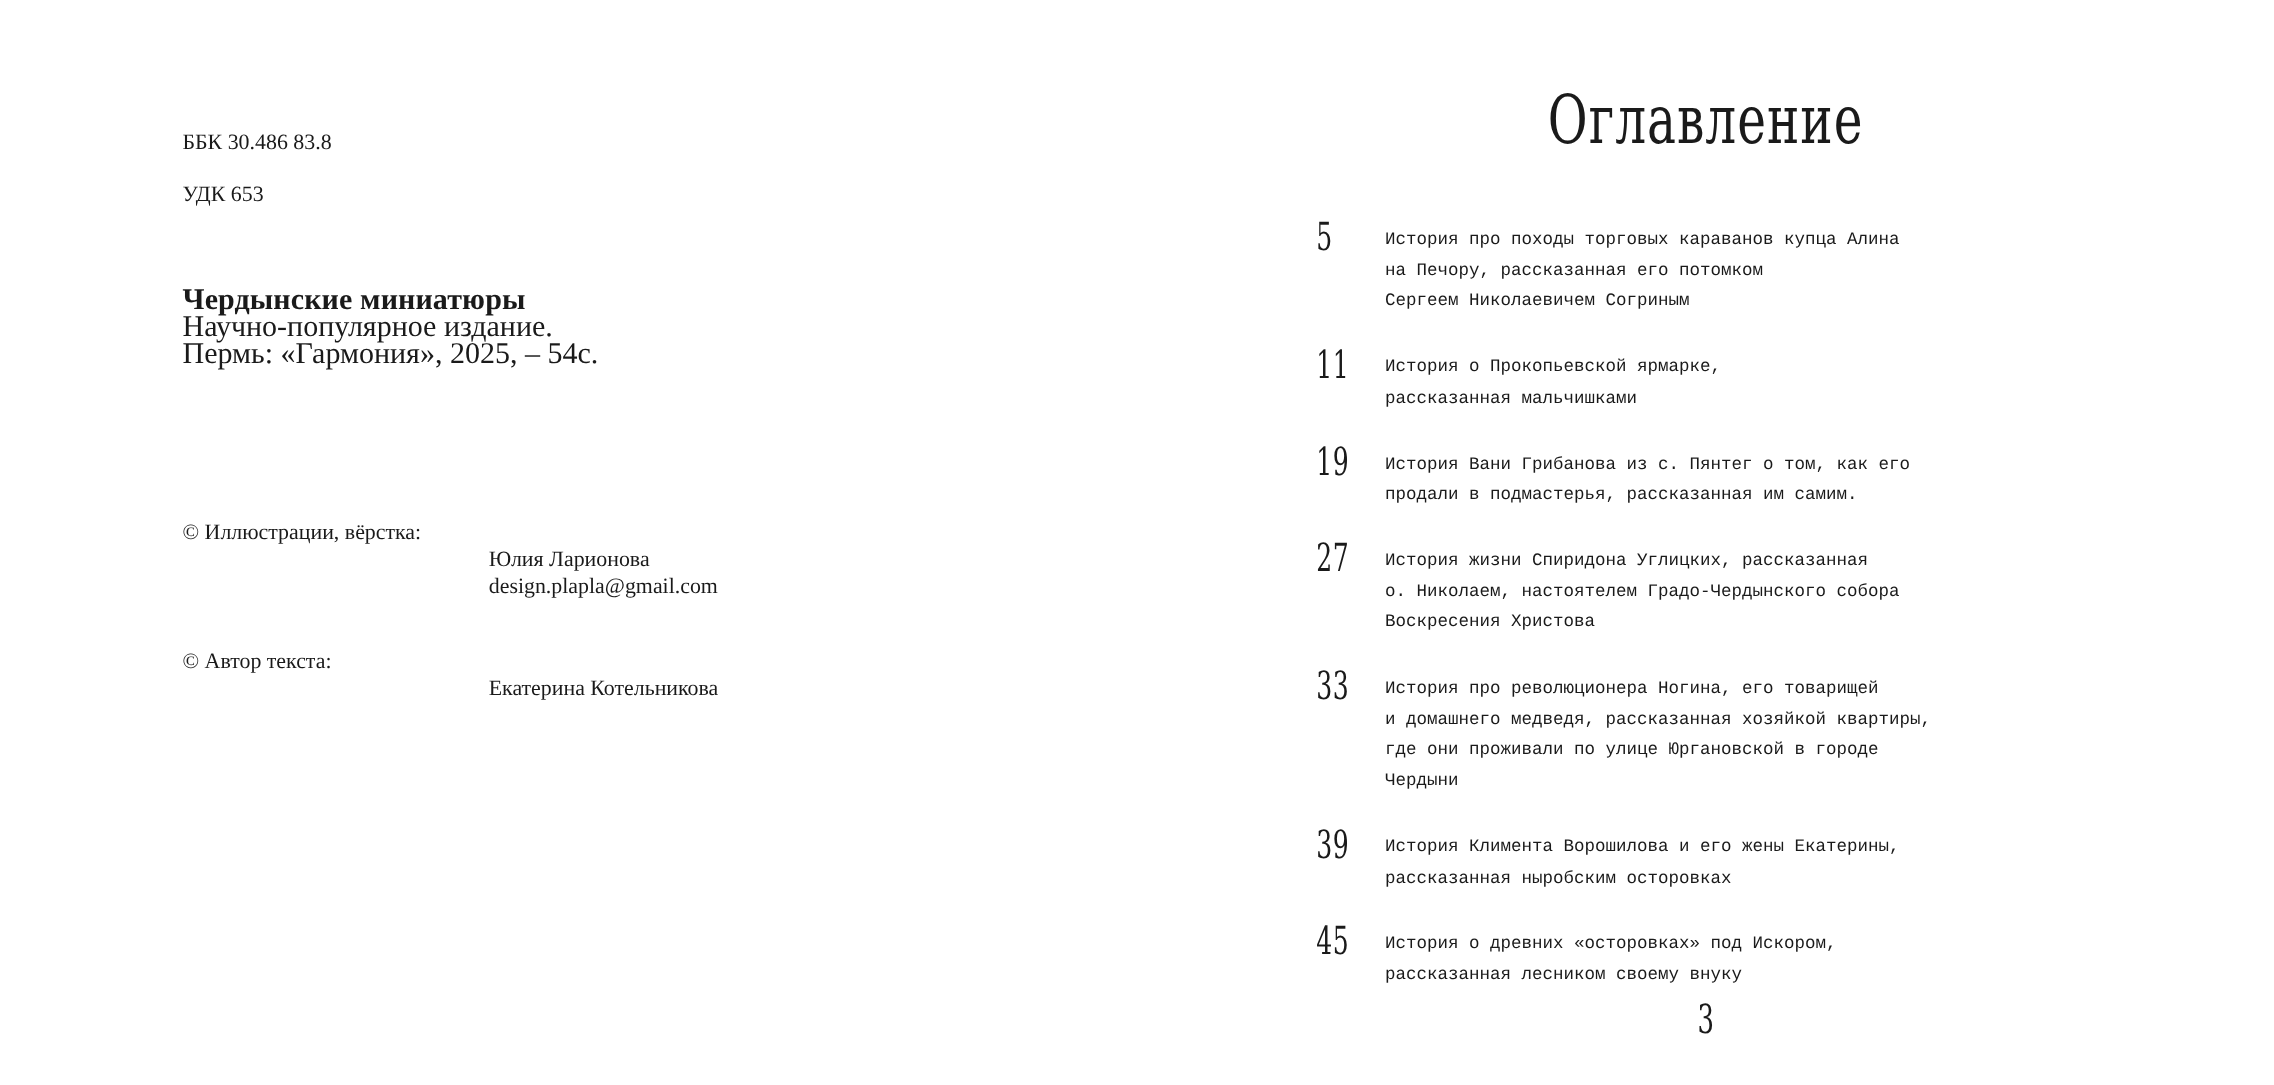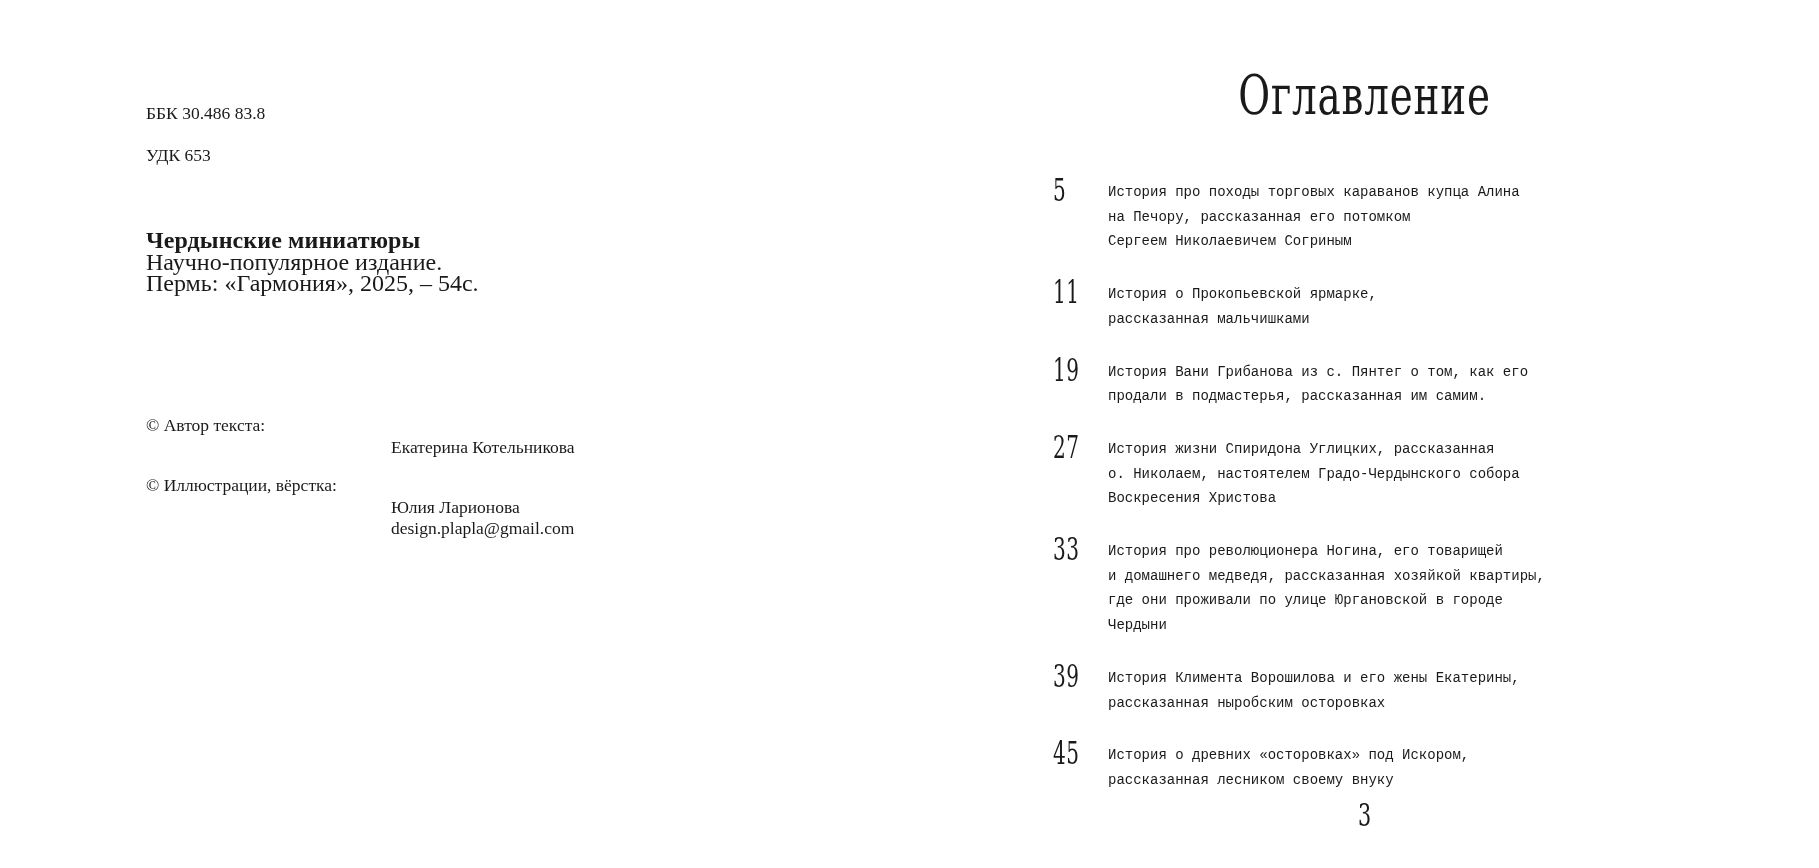--- a/index.html
+++ b/index.html
@@ -156,32 +156,32 @@
   </div>
 
   <div class="imprint">
     <div class="book-title">Чердынские миниатюры</div>
     <div>Научно-популярное издание.</div>
     <div>Пермь: «Гармония», 2025, – 54с.</div>
   </div>
 
   <div class="credits">
     <div class="credit-row">
-      <div class="credit-label">© Автор текста:</div>
-      <div class="credit-value">
-        <span>Екатерина Котельникова</span>
-      </div>
-    </div>
-    <div class="credit-row">
       <div class="credit-label">© Иллюстрации, вёрстка:</div>
       <div class="credit-value">
         <span>Юлия Ларионова</span>
         <span class="email">design.plapla@gmail.com</span>
       </div>
     </div>
+    <div class="credit-row">
+      <div class="credit-label">© Автор текста:</div>
+      <div class="credit-value">
+        <span>Екатерина Котельникова</span>
+      </div>
+    </div>
   </div>
 
 </div>
 
 <div class="page-right">
 
   <div class="toc-heading display-face">Оглавление</div>
 
   <div class="toc-list">
 

